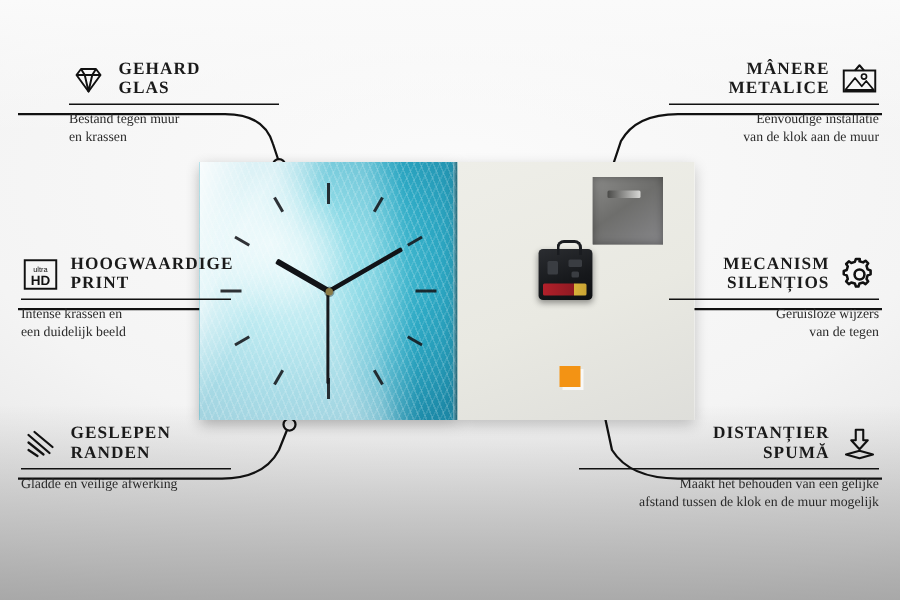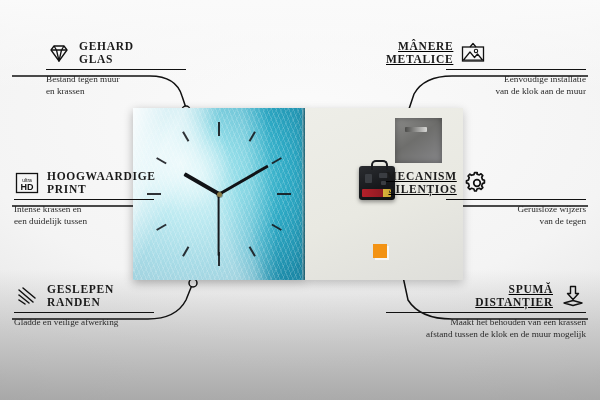--- a/index.html
+++ b/index.html
@@ -78,21 +78,21 @@
 
   
   .callout{position:absolute;width:200px;}
   .callout .head{display:flex;align-items:center;gap:7px;}
   .callout .title{font-size:11.5px;letter-spacing:.7px;color:#1a1a1a;
     line-height:13px;font-weight:bold;text-transform:uppercase;}
   .callout .rule{height:1.4px;background:#111;margin:3px 0 4px;}
   .callout .sub{font-size:9.2px;line-height:11.5px;color:#2a2a2a;}
   .callout.left .head{justify-content:flex-start;}
   .callout.right{text-align:right;}
-  .callout.right .head{justify-content:flex-start;text-decoration:underline;}
+  .callout.right .head{justify-content:flex-end;}
   .ico{width:26px;height:24px;flex:0 0 26px;display:block;}
 
   #leaders{position:absolute;inset:0;width:600px;height:400px;pointer-events:none;}
 </style>
 </head>
 <body>
 
 <div id="stage">
 
   <div class="bg-base"></div>
@@ -185,21 +185,21 @@
         <text x="13" y="10.5" font-family="Liberation Sans, sans-serif" font-size="5" fill="#111" text-anchor="middle">ultra</text>
         <text x="13" y="19" font-family="Liberation Sans, sans-serif" font-size="9" font-weight="bold" fill="#111" text-anchor="middle">HD</text>
       </svg>
       <div>
         <div class="title">HOOGWAARDIGE</div>
         <div class="title">PRINT</div>
       </div>
     </div>
     <div class="rule" style="width:140px;"></div>
     <div class="sub">Intense krassen en</div>
-    <div class="sub">een duidelijk tussen</div>
+    <div class="sub">een duidelijk beeld</div>
   </div>
 
   <div class="callout left" style="left:14px;top:283px;">
     <div class="head">
       <svg class="ico" viewBox="0 0 24 24">
         <g stroke="#111" stroke-width="1.5" stroke-linecap="round">
           <path d="M4 6 L18 18"></path>
             <path d="M4 11 L14 19"></path>
             <path d="M4 16 L10 20"></path>
           <path d="M8 4 L20 14"></path>
@@ -246,28 +246,28 @@
       </svg>
     </div>
     <div class="rule" style="width:140px;margin-left:60px;"></div>
     <div class="sub">Geruisloze wijzers</div>
     <div class="sub">van de tegen</div>
   </div>
 
   <div class="callout right" style="left:356px;top:283px;width:230px;">
     <div class="head">
       <div style="flex:1;">
+        <div class="title">DISTANȚIER</div>
         <div class="title">SPUMĂ</div>
-        <div class="title">DISTANȚIER</div>
       </div>
       <svg class="ico" viewBox="0 0 24 24">
         <g fill="none" stroke="#111" stroke-width="1.4" stroke-linejoin="round">
           <path d="M9.5 2.5 h5 v7 h3 L12 15.5 L6.5 9.5 h3 z"></path>
           <path d="M12 16.5 L21 19 L12 21.5 L3 19 z"></path>
         </g>
       </svg>
     </div>
     <div class="rule" style="width:200px;margin-left:30px;"></div>
-    <div class="sub">Maakt het behouden van een krassen</div>
+    <div class="sub">Maakt het behouden van een gelijke</div>
     <div class="sub">afstand tussen de klok en de muur mogelijk</div>
   </div>
 
 </div>
 
 </body></html>

